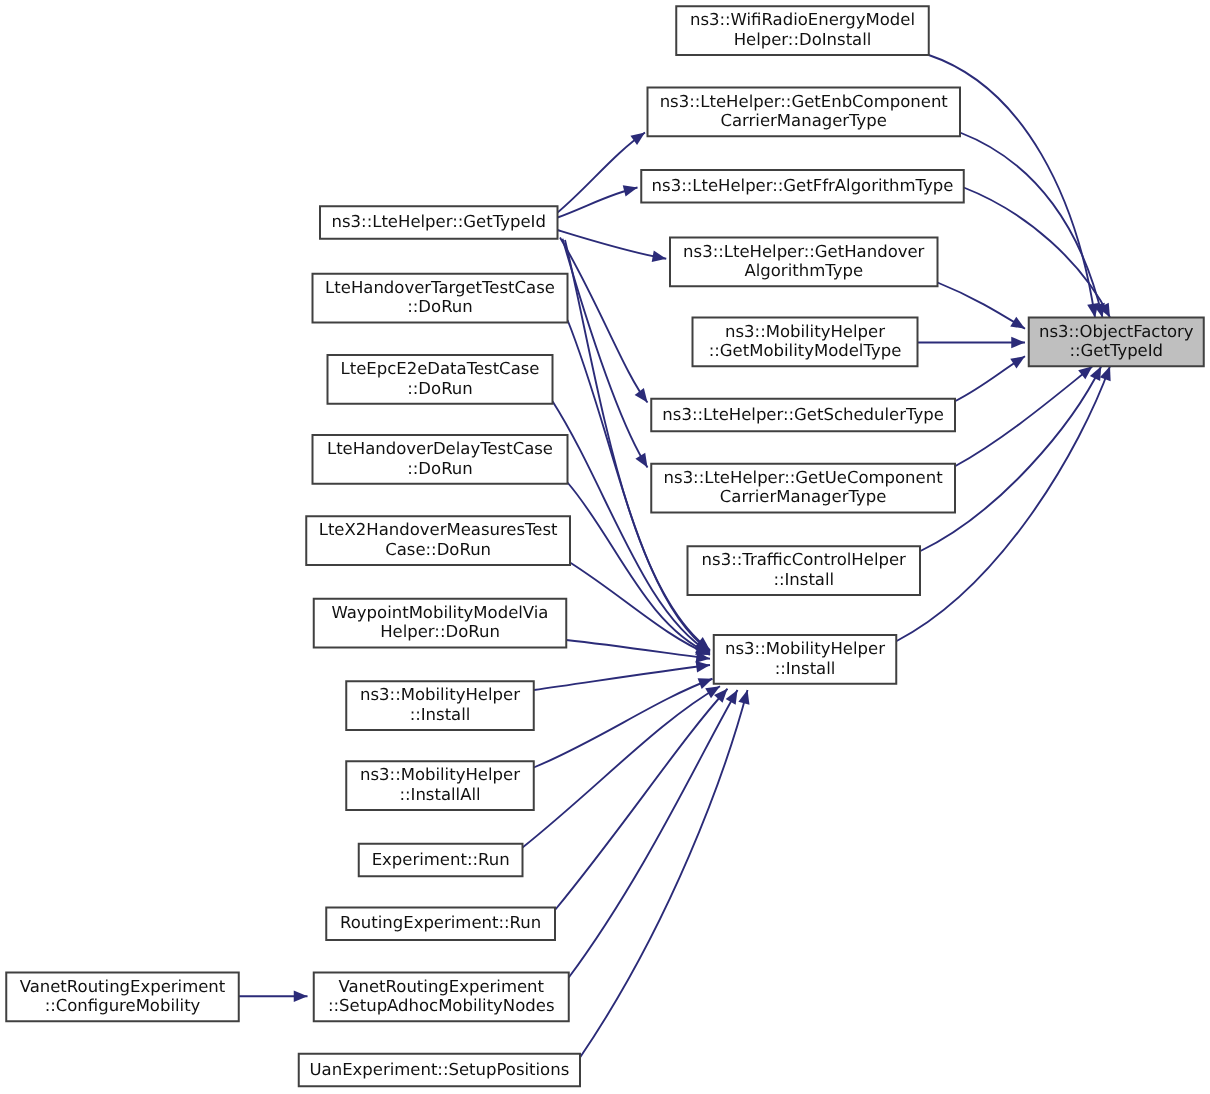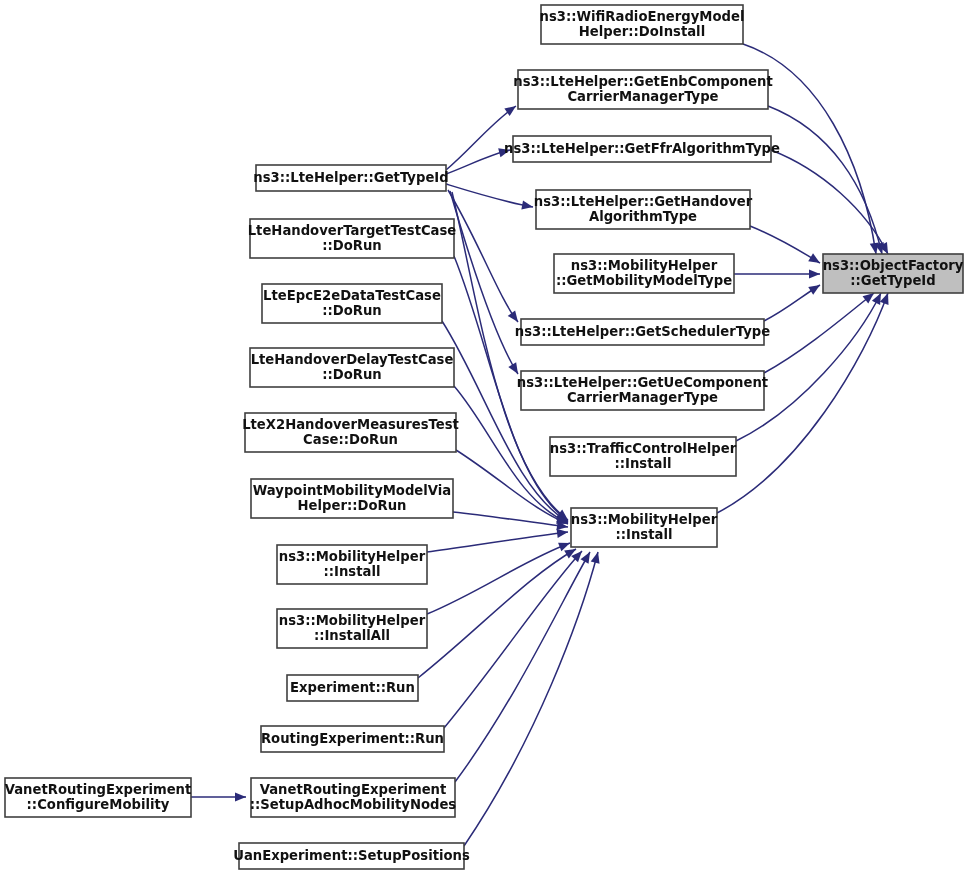--- a/index.html
+++ b/index.html
@@ -10,21 +10,20 @@
   body {
     width: 968px;
     height: 875px;
     font-family: "DejaVu Sans", sans-serif;
     overflow: hidden;
   }
   #graph-root {
     position: relative;
     width: 791px;
     height: 875px;
-    font-weight: bold;
   }
   svg#callgraph {
     display: block;
     width: 968px;
     height: 875px;
   }
   .node-box {
     fill: #ffffff;
     stroke: #404040;
     stroke-width: 1.6;

